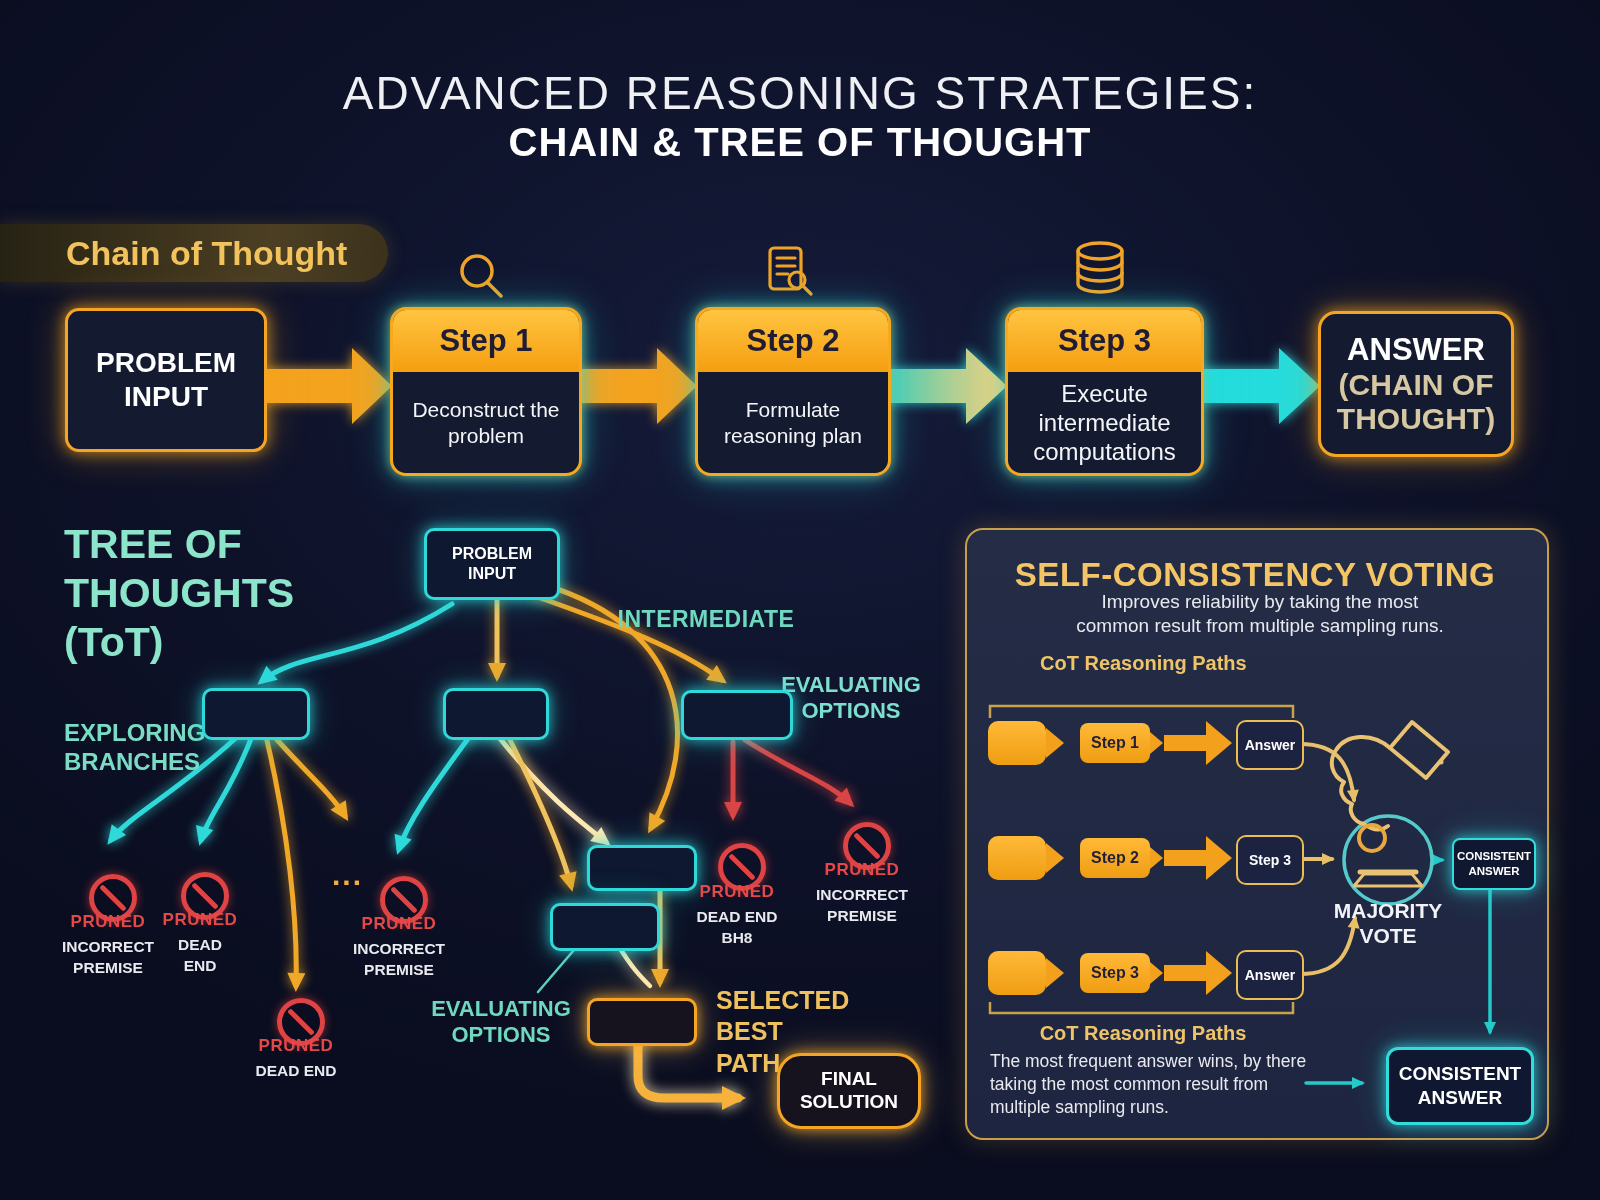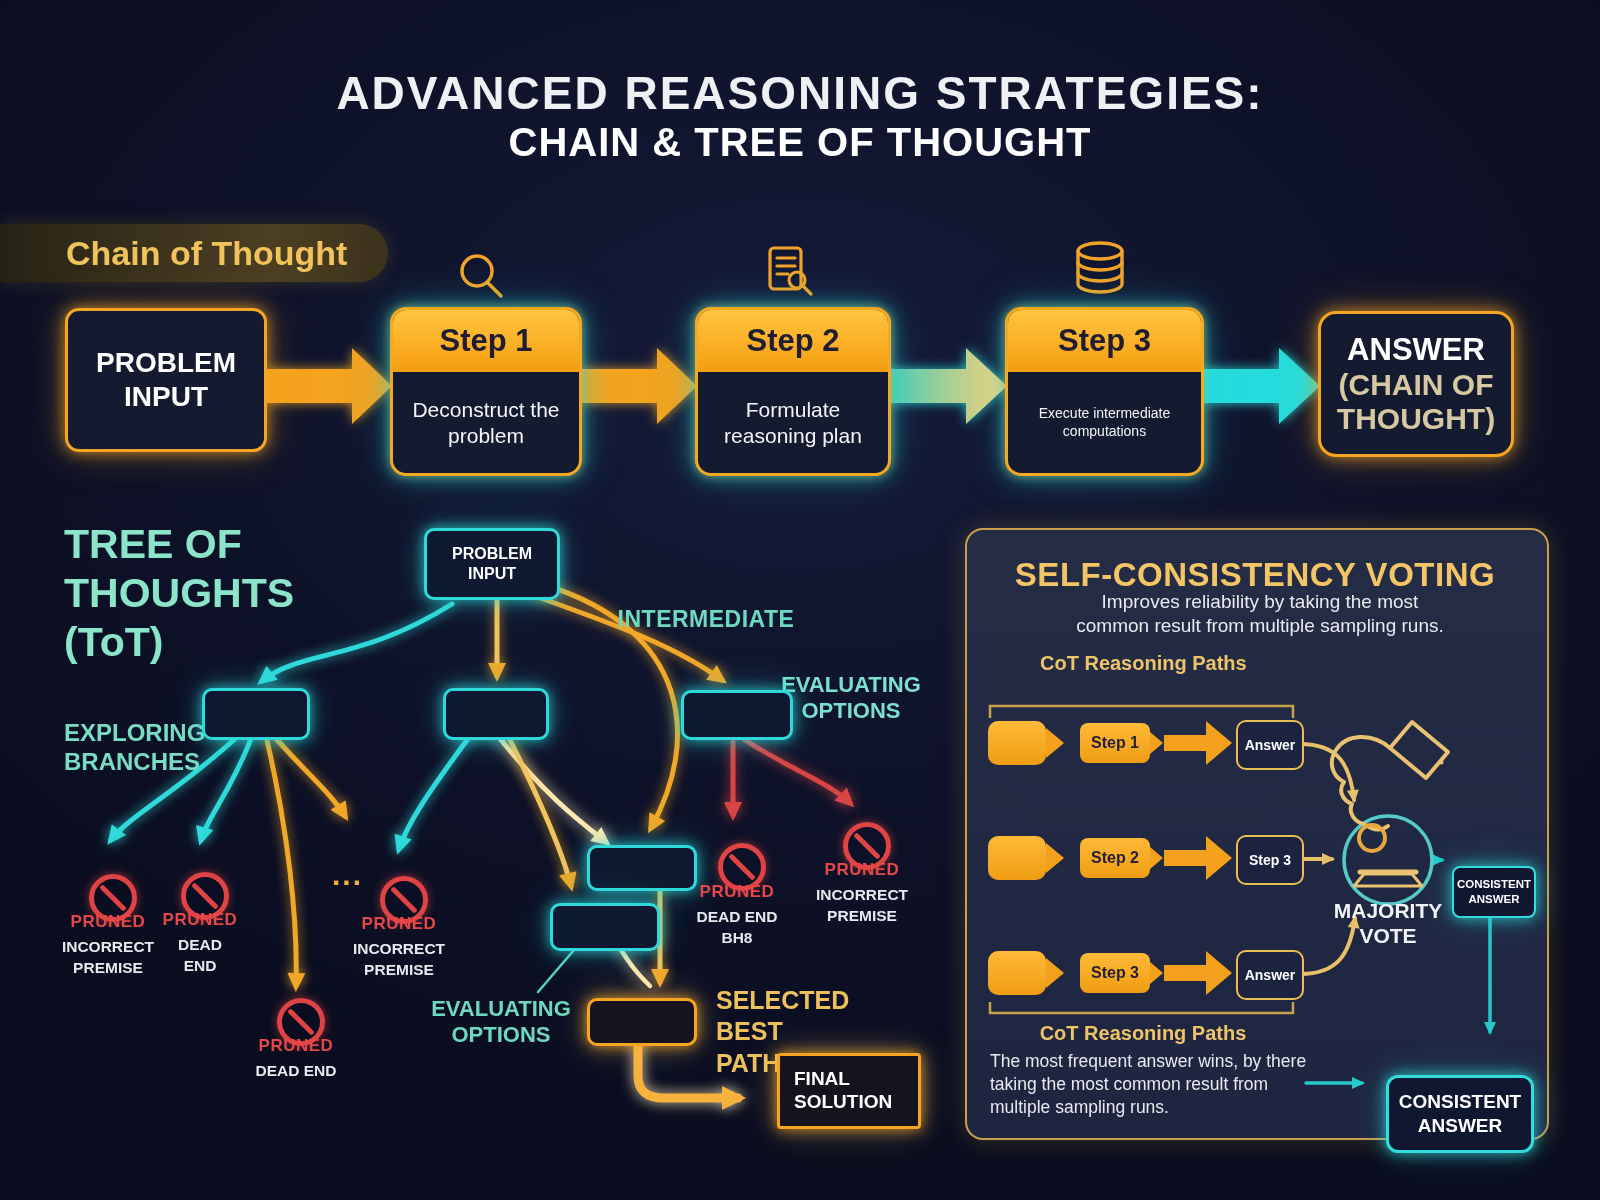--- a/index.html
+++ b/index.html
@@ -4,21 +4,21 @@
 <style>
   html,body{margin:0;padding:0;background:#070a18;}
   #stage{
     position:relative;width:1600px;height:1200px;overflow:hidden;
     background:radial-gradient(1100px 760px at 50% 32%, #151b3a 0%, #0e1229 55%, #0a0d1f 100%);
     font-family:"Liberation Sans", sans-serif;color:#f2f3f6;
   }
   .abs{position:absolute;}
   .c{text-align:center;}
   
-  .t1{left:0;right:0;top:66px;font-size:46px;font-weight:700;letter-spacing:2px;color:#eef0f4;}
+  .t1{left:0;right:0;top:66px;font-size:46px;font-weight:400;letter-spacing:2px;color:#eef0f4;}
   .t2{left:0;right:0;top:120px;font-size:40px;font-weight:800;letter-spacing:1px;color:#ffffff;}
   .badge{left:0;top:224px;width:388px;height:58px;border-radius:0 30px 30px 0;
     background:linear-gradient(90deg,#262213 0%,#4c3f23 70%,#3c321c 100%);
     box-shadow:0 0 18px rgba(120,100,40,.35);}
   .badge span{position:absolute;left:66px;top:0;line-height:58px;font-size:34px;font-weight:700;color:#f2c35c;}
   
   .nbox{background:#141a30;border:3px solid #f5a424;border-radius:14px;display:flex;align-items:center;justify-content:center;flex-direction:column;}
   .glowO{box-shadow:0 0 16px rgba(247,166,30,.75),0 0 40px rgba(247,166,30,.30);}
   .glowC2{box-shadow:0 0 18px rgba(45,218,218,.65),0 0 44px rgba(45,218,218,.28),0 0 8px rgba(247,166,30,.5);}
   .pi{left:65px;top:308px;width:196px;height:138px;font-size:28px;font-weight:800;line-height:1.2;color:#fff;text-align:center;}
@@ -36,42 +36,42 @@
   .cybox{background:#0e1830;border:3px solid #2fd9d9;border-radius:10px;display:flex;align-items:center;justify-content:center;
     box-shadow:0 0 14px rgba(46,217,217,.8),0 0 34px rgba(46,217,217,.3);}
   .orbox{background:#16131f;border:3px solid #f5a424;border-radius:10px;
     box-shadow:0 0 14px rgba(247,166,30,.85),0 0 34px rgba(255,210,120,.35);}
   .noent{width:38px;height:38px;border:5px solid #e04343;border-radius:50%;
     box-shadow:0 0 10px rgba(224,67,67,.6);}
   .noent::after{content:'';position:absolute;left:50%;top:50%;width:5px;height:34px;background:#e04343;
     transform:translate(-50%,-50%) rotate(-45deg);border-radius:2px;}
   .prT{font-size:17px;font-weight:800;color:#e44848;text-align:center;letter-spacing:.5px;}
   .prS{font-size:15.5px;font-weight:600;color:#e9eaef;text-align:center;line-height:21px;}
-  .fin{left:777px;top:1053px;width:138px;height:70px;border-radius:4px;font-size:19px;font-weight:800;
-    color:#fff;line-height:1.2;}
+  .fin{left:777px;top:1053px;width:138px;height:70px;border-radius:24px;font-size:19px;font-weight:800;
+    color:#fff;text-align:center;line-height:1.2;}
   
   .panel{left:965px;top:528px;width:580px;height:608px;border:2.5px solid #c99e4a;border-radius:18px;
     background:linear-gradient(180deg,#242c46 0%,#1e2540 100%);box-shadow:0 0 26px rgba(201,158,74,.25);}
   .vtitle{left:985px;top:556px;width:540px;font-size:33px;font-weight:800;color:#f3c565;letter-spacing:.5px;}
   .vsub{left:1070px;top:590px;width:380px;font-size:19px;color:#e9eaef;line-height:24px;}
   .vlab{font-size:20px;font-weight:600;color:#efc468;}
   .blob{left:0;top:0;width:58px;height:44px;background:linear-gradient(180deg,#ffb938,#ef9d12);border-radius:10px;}
   .blob::after{content:'';position:absolute;left:100%;top:50%;transform:translateY(-50%);
     border:15px solid transparent;border-left:18px solid #f3a11c;}
   .steptag{width:70px;height:40px;background:linear-gradient(180deg,#ffb938,#ef9d12);border-radius:8px;
     text-align:center;line-height:40px;font-size:16px;font-weight:800;color:#241f38;}
   .steptag::after{content:'';position:absolute;left:100%;top:50%;transform:translateY(-50%);
     border:11px solid transparent;border-left:13px solid #f3a11c;}
   .barr{width:42px;height:16px;background:#f3a11c;}
   .barr::after{content:'';position:absolute;left:100%;top:50%;transform:translateY(-50%);
     border:22px solid transparent;border-left:26px solid #f3a11c;}
   .rbox{width:64px;height:46px;border:2.5px solid #edbd55;border-radius:10px;background:#1c2340;
     display:flex;align-items:center;justify-content:center;font-size:14px;font-weight:800;color:#fff;}
   .cnbox{border:2.5px solid #33dcdc;background:#0f1830;display:flex;align-items:center;justify-content:center;
-    font-weight:800;color:#fff;text-align:center;box-shadow:0 0 14px rgba(46,217,217,.8),0 0 34px rgba(46,217,217,.3);margin-top:28px;}
+    font-weight:800;color:#fff;text-align:center;box-shadow:0 0 14px rgba(46,217,217,.8),0 0 34px rgba(46,217,217,.3);}
   .foot{left:990px;top:1050px;width:322px;font-size:17.5px;color:#e9e9ef;line-height:23px;}
   
   .gC{filter:drop-shadow(0 0 6px rgba(46,220,220,.85));}
   .gG{filter:drop-shadow(0 0 6px rgba(245,170,40,.8));}
   .gR{filter:drop-shadow(0 0 6px rgba(230,70,70,.8));}
   .gW{filter:drop-shadow(0 0 7px rgba(255,236,190,.9));}
   svg{position:absolute;left:0;top:0;z-index:1;pointer-events:none;}
   .z2{z-index:2;}
 </style>
 </head>
@@ -199,21 +199,21 @@
   <div class="abs stepbox glowC2 z2" style="left:390px;top:307px;width:186px;height:163px;">
     <div class="stephead">Step 1</div>
     <div class="stepbody">Deconstruct the problem</div>
   </div>
   <div class="abs stepbox glowC2 z2" style="left:695px;top:307px;width:190px;height:163px;">
     <div class="stephead">Step 2</div>
     <div class="stepbody">Formulate reasoning plan</div>
   </div>
   <div class="abs stepbox glowC2 z2" style="left:1005px;top:307px;width:193px;height:163px;">
     <div class="stephead">Step 3</div>
-    <div class="stepbody" style="font-size:14px;">Execute intermediate computations</div>
+    <div class="stepbody" style="font-size:24px;">Execute intermediate computations</div>
   </div>
 
   <div class="abs nbox glowO ans z2">
     <span class="a1">ANSWER</span>
     <span class="a2">(CHAIN OF THOUGHT)</span>
   </div>
 
   <div class="abs toth z2">
     <div>TREE OF</div>
     <div>THOUGHTS</div>

